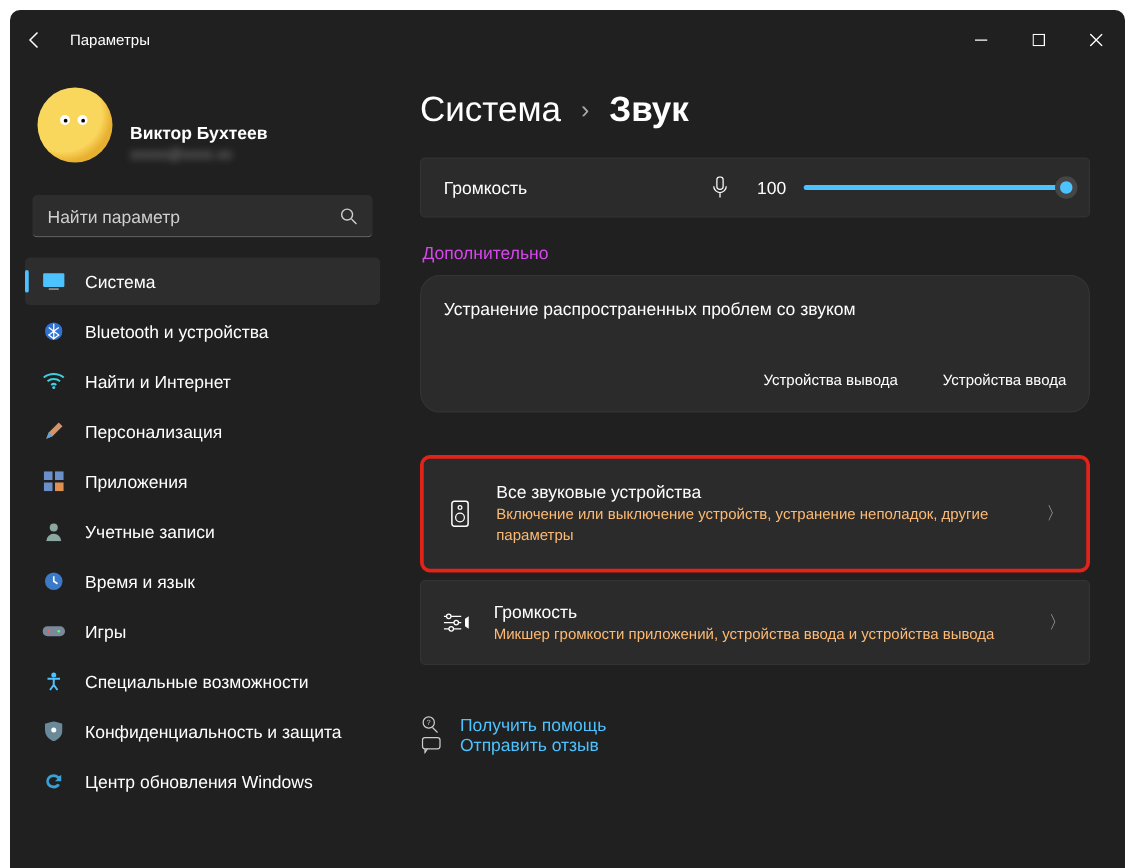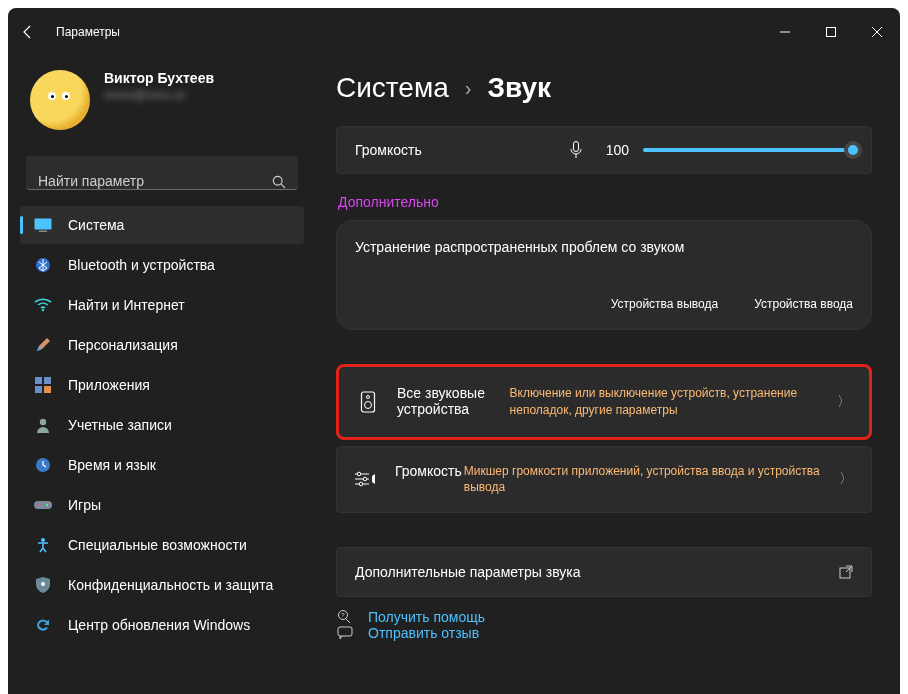--- a/index.html
+++ b/index.html
@@ -5,28 +5,28 @@
 *{margin:0;padding:0;box-sizing:border-box;font-family:"Segoe UI",sans-serif}
 body{background:#fff;display:flex;justify-content:center;padding:8px}
 .window{width:908px;height:694px;background:#202020;border-radius:8px;display:flex;flex-direction:column;overflow:hidden;position:relative}
 .titlebar{height:48px;display:flex;align-items:center;padding:0 0;color:#fff}
 .back-btn{width:40px;height:40px;display:flex;align-items:center;justify-content:center;font-size:16px;cursor:pointer;color:#fff}
 .title{font-size:12px;margin-left:8px;color:#fff}
 .win-controls{margin-left:auto;display:flex}
 .win-btn{width:46px;height:32px;display:flex;align-items:center;justify-content:center;cursor:pointer;color:#fff}
 .body{flex:1;display:flex;overflow:hidden}
 .sidebar{width:308px;padding:0 6px 6px 6px;display:flex;flex-direction:column;gap:2px;overflow:hidden}
-.profile{display:flex;align-items:flex-start;gap:14px;padding:14px 16px 18px 16px}
+.profile{display:flex;align-items:flex-end;gap:14px;padding:14px 16px 18px 16px}
 .avatar{width:60px;height:60px;border-radius:50%;background:radial-gradient(circle at 35% 35%,#f9d65c 0%,#f9d65c 55%,#e8b030 70%);position:relative;overflow:hidden;flex-shrink:0}
 .avatar::before{content:"";position:absolute;left:18px;top:22px;width:8px;height:8px;background:#fff;border-radius:50%;box-shadow:14px 0 0 #fff}
 .avatar::after{content:"";position:absolute;left:21px;top:25px;width:3px;height:3px;background:#000;border-radius:50%;box-shadow:14px 0 0 #000}
 .profile-text{display:flex;flex-direction:column;gap:2px}
 .profile-name{color:#fff;font-size:14px;font-weight:600}
 .profile-email{color:#888;font-size:12px;filter:blur(3px)}
-.search{margin:6px 12px 14px 12px;height:34px;background:#2d2d2d;border-bottom:1px solid #6a6a6a;border-radius:4px;display:flex;align-items:flex-end;padding:0 12px;gap:6px}
+.search{margin:6px 12px 14px 12px;height:34px;background:#2d2d2d;border-bottom:1px solid #6a6a6a;border-radius:4px;display:flex;align-items:center;padding:0 12px;gap:6px}
 .search input{flex:1;background:transparent;border:none;outline:none;color:#fff;font-size:14px}
 .search input::placeholder{color:#cfcfcf}
 .search-icon{color:#cfcfcf;font-size:14px}
 .nav{display:flex;flex-direction:column;gap:2px;padding:0 6px}
 .nav-item{height:38px;display:flex;align-items:center;gap:16px;padding:0 12px 0 14px;border-radius:4px;cursor:pointer;color:#fff;font-size:14px;position:relative}
 .nav-item.active{background:#2d2d2d}
 .nav-item.active::before{content:"";position:absolute;left:0;top:10px;bottom:10px;width:3px;background:#4cc2ff;border-radius:2px}
 .nav-icon{width:18px;height:18px;flex-shrink:0;display:flex;align-items:center;justify-content:center}
 .main{flex:1;padding:0 28px 10px 20px;overflow-y:auto;color:#fff}
 .breadcrumb{display:flex;align-items:center;gap:16px;padding:16px 0 22px 0}
@@ -42,21 +42,21 @@
 .slider-fill{position:absolute;left:0;top:0;bottom:0;background:#4cc2ff;border-radius:2px}
 .slider-thumb{position:absolute;top:50%;width:18px;height:18px;background:#4cc2ff;border:4px solid #454545;border-radius:50%;transform:translate(-50%,-50%)}
 .section-label{font-size:14px;color:#d946ef;margin:20px 0 10px 2px;font-weight:400}
 .troubleshoot{background:#2b2b2b;border:1px solid #333;border-radius:16px;padding:18px}
 .troubleshoot-title{font-size:14px;margin-bottom:42px}
 .troubleshoot-links{display:flex;justify-content:flex-end;gap:36px}
 .troubleshoot-links span{font-size:12px;color:#fff;cursor:pointer}
 .list-item{background:#2b2b2b;border:1px solid #333;border-radius:4px;padding:16px 18px;display:flex;align-items:center;gap:18px;cursor:pointer;margin-top:6px}
 .list-item.highlighted{border:3px solid #e2231a;border-radius:8px;padding:18px}
 .list-icon{width:22px;flex-shrink:0;color:#fff;display:flex;align-items:center;justify-content:center}
-.list-text{flex:1;display:flex;gap:2px}
+.list-text{flex:1;display:flex;flex-direction:column;gap:2px}
 .list-title{font-size:14px}
 .list-desc{font-size:12px;color:#fdba74;line-height:1.4}
 .chev{color:#aaa;font-size:14px}
 .footer-links{margin-top:12px;display:flex;flex-direction:column;}
 .footer-link{display:flex;align-items:center;gap:14px;color:#4cc2ff;font-size:14px;cursor:pointer}
 .footer-link .fl-icon{color:#ddd;width:18px;display:flex;align-items:center;justify-content:center}
 svg{display:block}
 .spacer{height:28px}
 </style>
 </head>
@@ -277,31 +277,20 @@
         </div>
         <div class="list-text">
           <div class="list-title">Громкость</div>
           <div class="list-desc">Микшер громкости приложений, устройства ввода и устройства вывода</div>
         </div>
         <span class="chev">〉</span>
       </div>
 
       <div class="spacer"></div>
 
-      <div class="list-item">
-        <div class="list-text">
-          <div class="list-title">Дополнительные параметры звука</div>
-        </div>
-        <span class="chev">
-          <svg width="14" height="14" viewBox="0 0 14 14">
-              <rect x="1" y="3" width="10" height="10" stroke="#ccc" fill="none"></rect>
-              <path d="M7 1h6v6M13 1L7 7" stroke="#ccc" fill="none"></path>
-            </svg>
-        </span>
-      </div>
 
       <div class="footer-links">
         <div class="footer-link">
           <span class="fl-icon">
             <svg width="16" height="16" viewBox="0 0 16 16">
                 <circle cx="6" cy="6" r="4.5" stroke="#ccc" fill="none"></circle>
                 <path d="M9 10l4 4" stroke="#ccc"></path>
                 <text x="4.2" y="8.2" font-size="6" fill="#ccc">?</text>
               </svg>
           </span>

